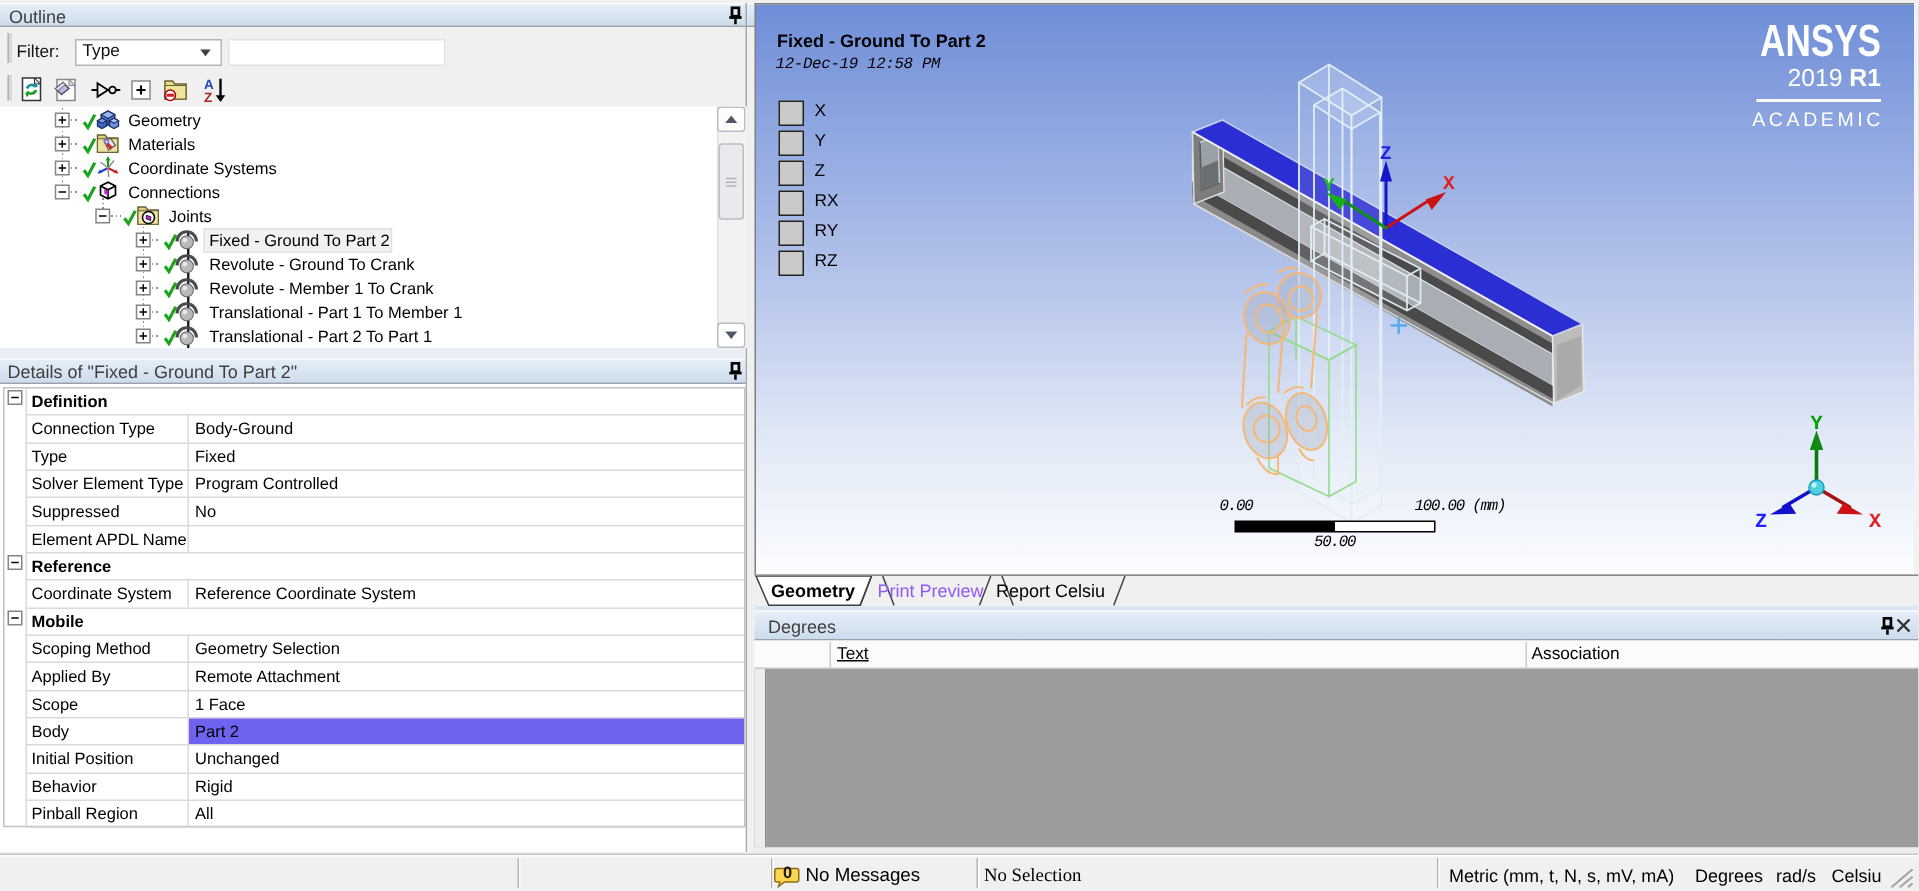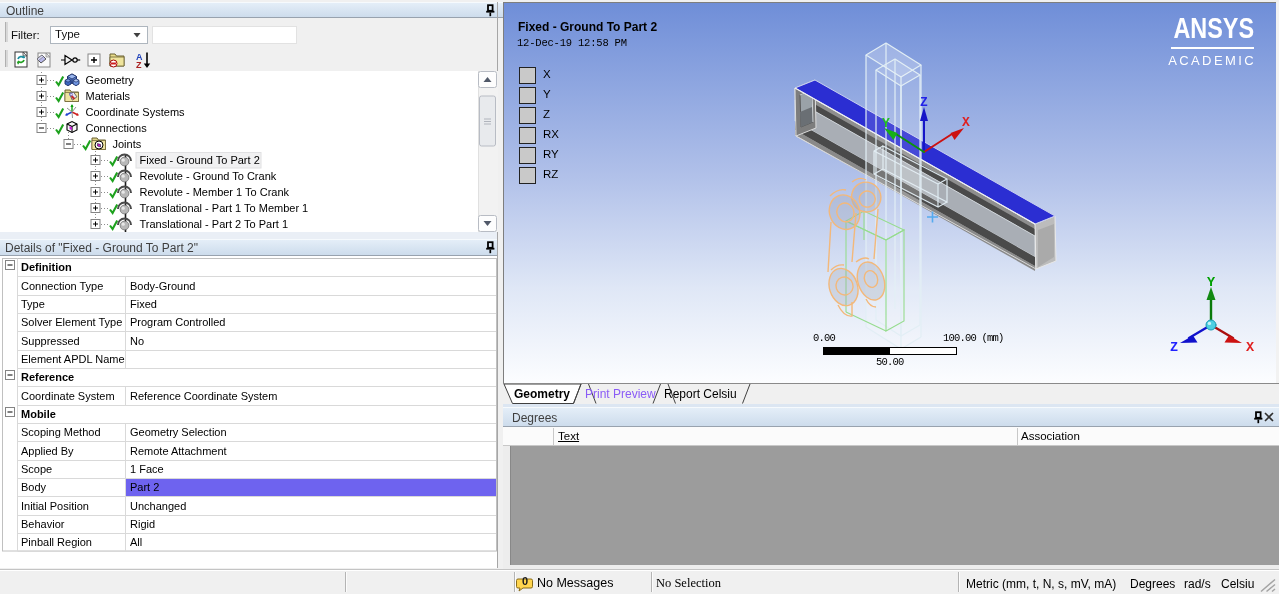--- a/index.html
+++ b/index.html
@@ -1,20 +1,20 @@
 <!DOCTYPE html>
 <html><head><meta charset="utf-8">
 <style>
   html,body{margin:0;padding:0;}
   body{width:1279px;height:594px;position:relative;overflow:hidden;
        font-family:"Liberation Sans",sans-serif;background:#f0f0f0;}
   .abs{position:absolute;}
   .titlebar{background:linear-gradient(#e4eef8,#cddcec);border-top:1px solid #f6fafd;border-bottom:1px solid #98a2ae;box-sizing:border-box;
       color:#3f3f3f;font-size:12px;}
-  .mono{font-family:"Liberation Mono",monospace;}
+  .mono{font-family:"Liberation Mono",monospace;font-style:italic;}
 </style></head><body>
 <div class="abs" style="left:0px;top:2px;width:497px;height:16px;"></div>
 <div class="abs titlebar" style="left:0;top:2px;width:538px;height:16px;">
     <span style="position:absolute;left:6px;top:1px;">Outline</span>
   </div>
 <svg class="abs" style="left:485px;top:4px" width="11" height="13" viewBox="0 0 11 13">
     <rect x="3" y="1.2" width="4.6" height="5.6" fill="none" stroke="#000" stroke-width="1.8"></rect>
     <rect x="1.2" y="6.8" width="8.2" height="1.8" fill="#000"></rect>
     <line x1="5.3" y1="8.6" x2="5.3" y2="12.2" stroke="#000" stroke-width="1.7"></line>
   </svg>
@@ -275,20 +275,21 @@
 <div class="abs" style="left:519px;top:107px;width:15px;height:15px;background:#c9c9c9;border:1.5px solid #222;"></div>
 <div class="abs" style="left:543px;top:108px;font-size:11.5px;color:#000;">Z</div>
 <div class="abs" style="left:519px;top:127px;width:15px;height:15px;background:#c9c9c9;border:1.5px solid #222;"></div>
 <div class="abs" style="left:543px;top:128px;font-size:11.5px;color:#000;">RX</div>
 <div class="abs" style="left:519px;top:147px;width:15px;height:15px;background:#c9c9c9;border:1.5px solid #222;"></div>
 <div class="abs" style="left:543px;top:148px;font-size:11.5px;color:#000;">RY</div>
 <div class="abs" style="left:519px;top:167px;width:15px;height:15px;background:#c9c9c9;border:1.5px solid #222;"></div>
 <div class="abs" style="left:543px;top:168px;font-size:11.5px;color:#000;">RZ</div>
 <div class="abs" style="left:1060px;top:15px;width:194px;text-align:right;color:#fff;">
 <div style="font-weight:bold;font-size:30px;transform:scaleX(0.78);transform-origin:right;line-height:26px;">ANSYS</div>
+<div style="font-size:16.5px;line-height:16px;margin-top:3px;">2019&nbsp;<b>R1</b></div>
 <div style="margin-top:6px;margin-left:111px;border-top:2px solid #fff;"></div>
 <div style="font-size:13px;letter-spacing:2.4px;margin-top:4px;margin-right:-2px;">ACADEMIC</div>
 </div>
 <svg class="abs" style="left:503px;top:2px" width="776" height="381" viewBox="503 2 776 381">
 <polygon points="795,88 1035,224 1036,269 796,136" fill="#999999" stroke="#e6e6e6" stroke-width="1"></polygon>
 <polygon points="795,89 1035,225 1035,229 795,93" fill="#8e8e8e" stroke="none" stroke-width=".8"></polygon>
 <polygon points="795,93 1035,229 1035,236 795,100" fill="#4a4a4a" stroke="none" stroke-width=".8"></polygon>
 <polygon points="795,100 1035,236 1035,257 795,121" fill="#a9aeb5" stroke="#dde3e8" stroke-width=".8"></polygon>
 <polygon points="795,121 1035,257 1035,266 795,130" fill="#4a4a4a" stroke="none" stroke-width=".8"></polygon>
 <polygon points="795,130 1035,266 1035,271 795,135" fill="#8a8a8a" stroke="none" stroke-width=".8"></polygon>

